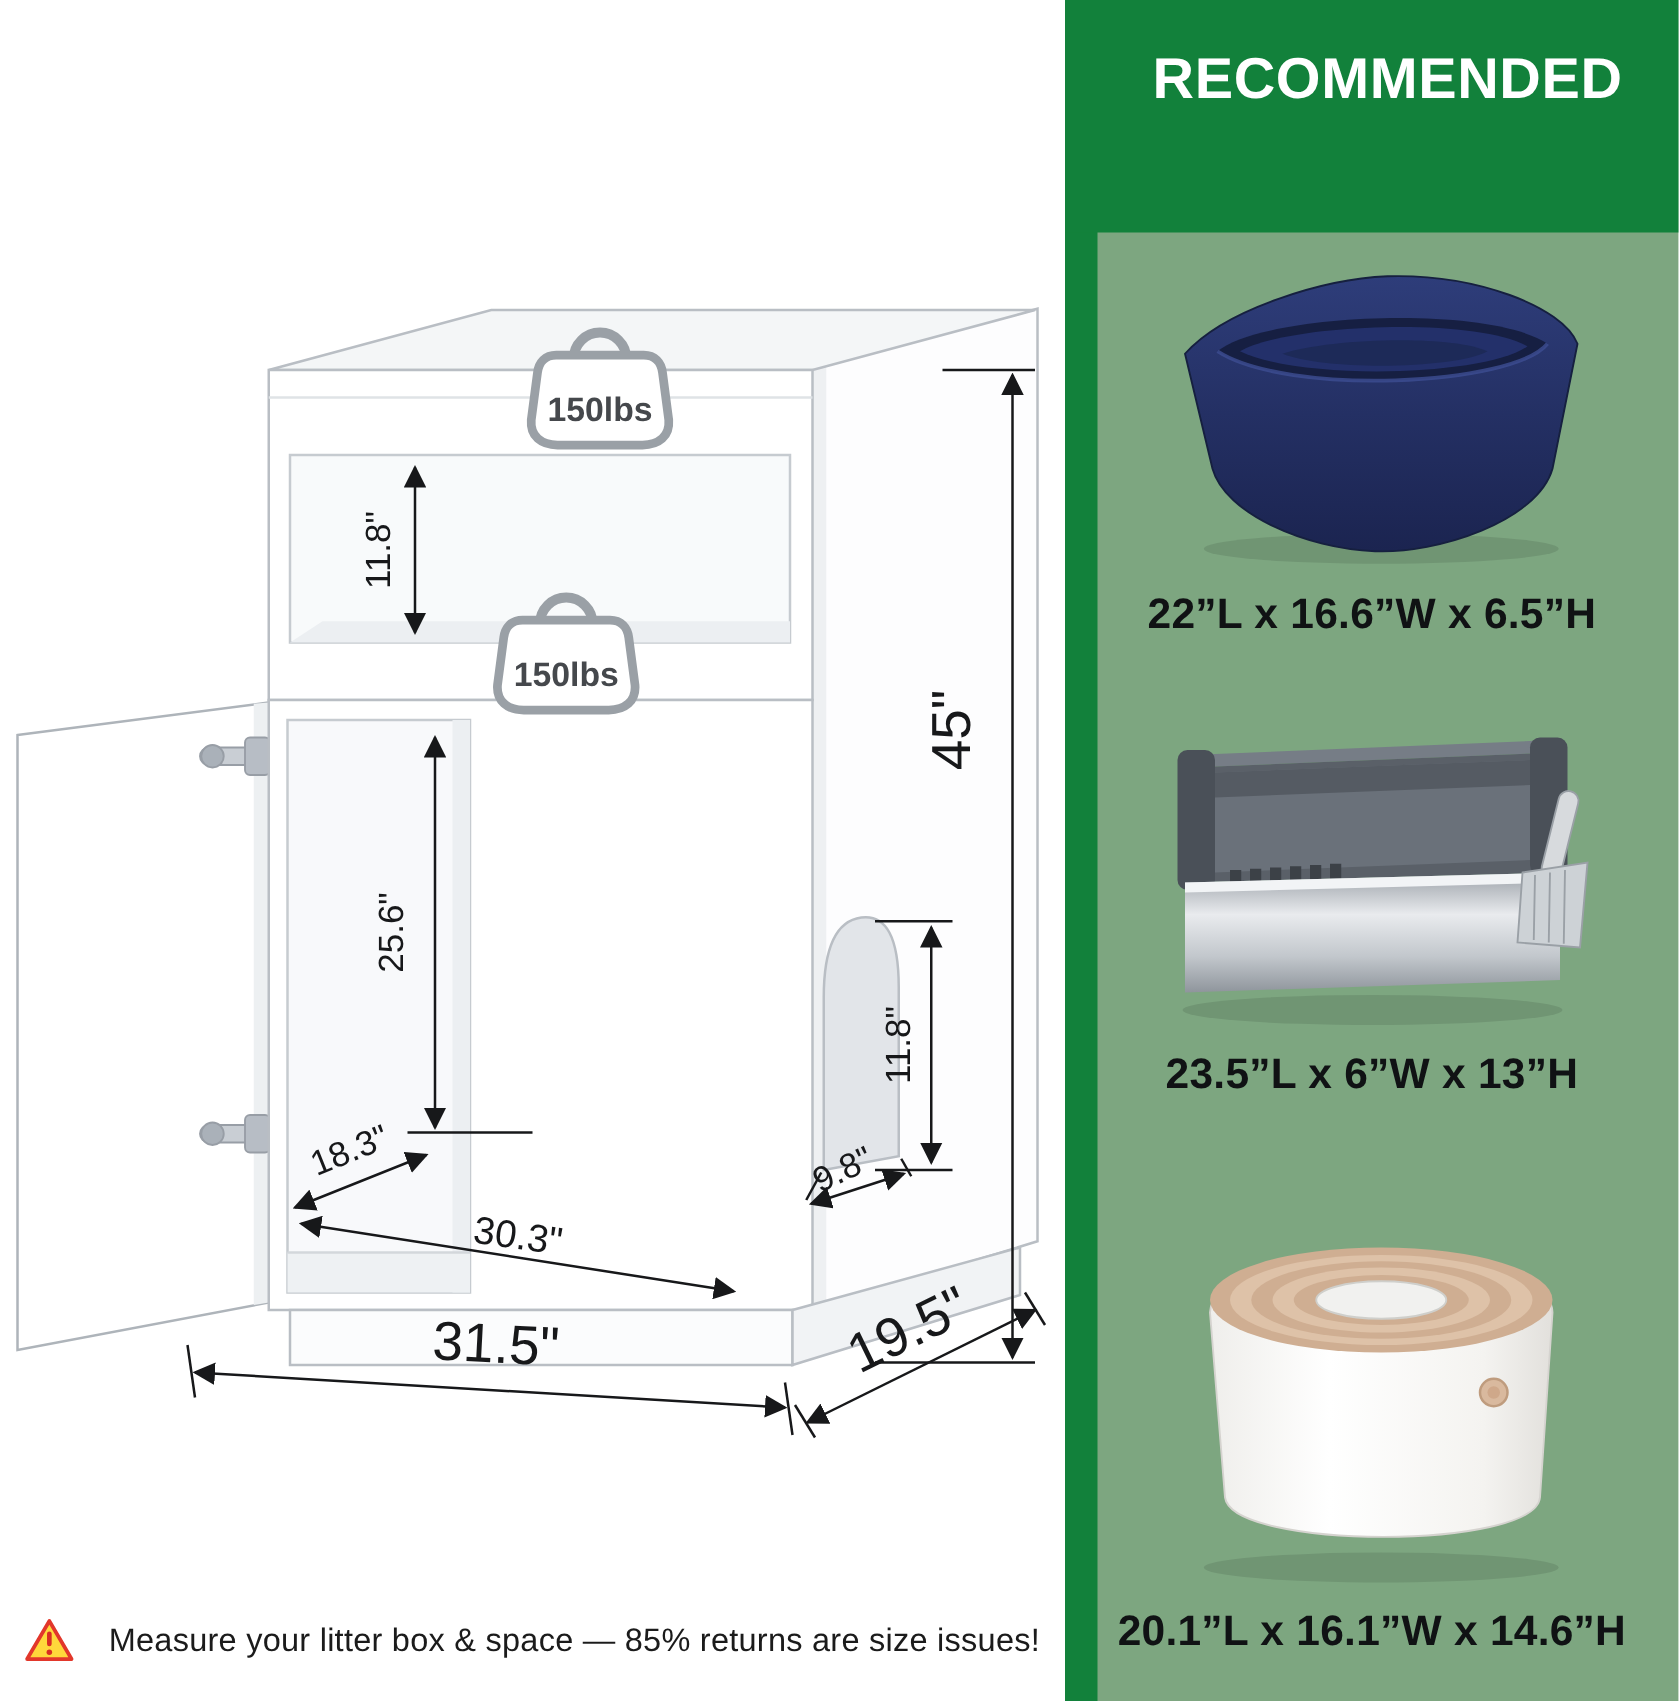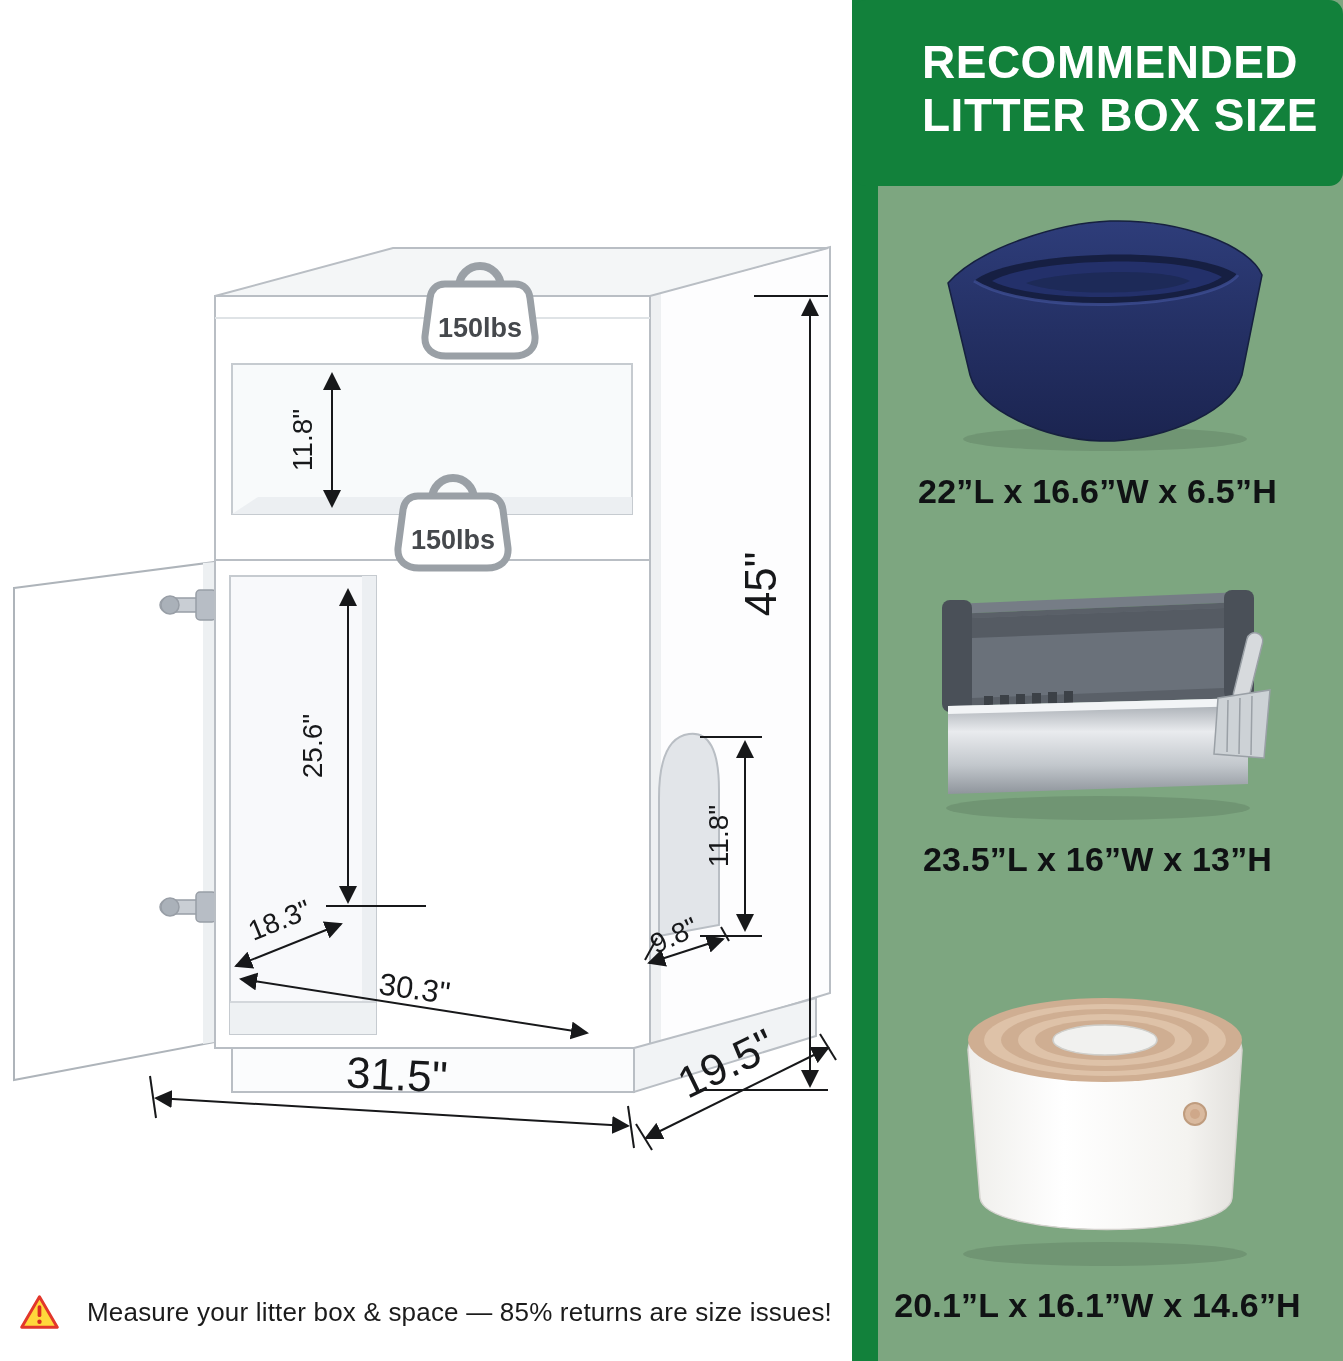--- a/index.html
+++ b/index.html
@@ -23,21 +23,20 @@
   .sidebar {
     position:absolute; left:852px; top:0; width:491px; height:1361px;
     background:#7DA680;
   }
   .strip { position:absolute; left:0; top:0; width:26px; height:1361px; background:#12813B; }
   .sb-header {
     position:absolute; left:0; top:0; width:491px; height:186px;
     background:#12813B; color:#ffffff; box-sizing:border-box;
     padding:36px 0 0 70px; font-weight:bold; font-size:46px; line-height:1.16;
     letter-spacing:0.5px;
-    border-radius:14px;
   }
   .product { position:absolute; }
   .caption {
     position:absolute; left:0; width:491px; text-align:center;
     font-weight:bold; font-size:34px; color:#101214; letter-spacing:0.2px;
   }
 </style>
 </head>
 <body>
 
@@ -160,21 +159,20 @@
       </svg>
       <span>Measure your litter box &amp; space — 85% returns are size issues!</span>
     </div>
   </section>
 
   <aside class="sidebar">
     <div class="strip"></div>
 
     <header class="sb-header">
       <div>RECOMMENDED</div>
-      <div>LITTER BOX SIZE</div>
     </header>
 
     <div class="product" style="left:88px; top:205px;">
       <svg width="330" height="250" viewBox="0 0 330 250">
         <defs>
           <linearGradient id="navyG" x1="0" y1="0" x2="0" y2="1">
             <stop offset="0" stop-color="#2e3d7a"></stop>
             <stop offset="0.5" stop-color="#243064"></stop>
             <stop offset="1" stop-color="#1b2450"></stop>
           </linearGradient>
@@ -216,21 +214,21 @@
         </g>
         <path d="M30,158 L330,150 L330,236 L30,246 Z" fill="url(#steelG)"></path>
         <path d="M30,158 L330,150 L330,158 L30,166 Z" fill="#f2f4f6"></path>
         <g>
           <rect x="322" y="84" width="16" height="72" rx="8" fill="#d7dadd" stroke="#9aa0a6" stroke-width="1.5" transform="rotate(14 330 120)"></rect>
           <path d="M300,150 L352,142 L346,210 L296,206 Z" fill="#cdd2d6" stroke="#9aa0a6" stroke-width="1.5"></path>
           <path d="M310,152 L309,204 M322,150 L321,206 M334,148 L333,207" stroke="#9aa0a6" stroke-width="1.5" fill="none"></path>
         </g>
       </svg>
     </div>
-    <div class="caption" style="top:840px;">23.5”L x 16”W x 13”H</div>
+    <div class="caption" style="top:840px;">23.5”L x 6”W x 13”H</div>
 
     <div class="product" style="left:88px; top:962px;">
       <svg width="330" height="310" viewBox="0 0 330 310">
         <defs>
           <linearGradient id="whiteG" x1="0" y1="0" x2="1" y2="0">
             <stop offset="0" stop-color="#efeeeb"></stop>
             <stop offset="0.35" stop-color="#ffffff"></stop>
             <stop offset="0.8" stop-color="#f4f3f0"></stop>
             <stop offset="1" stop-color="#e2e0dc"></stop>
           </linearGradient>

